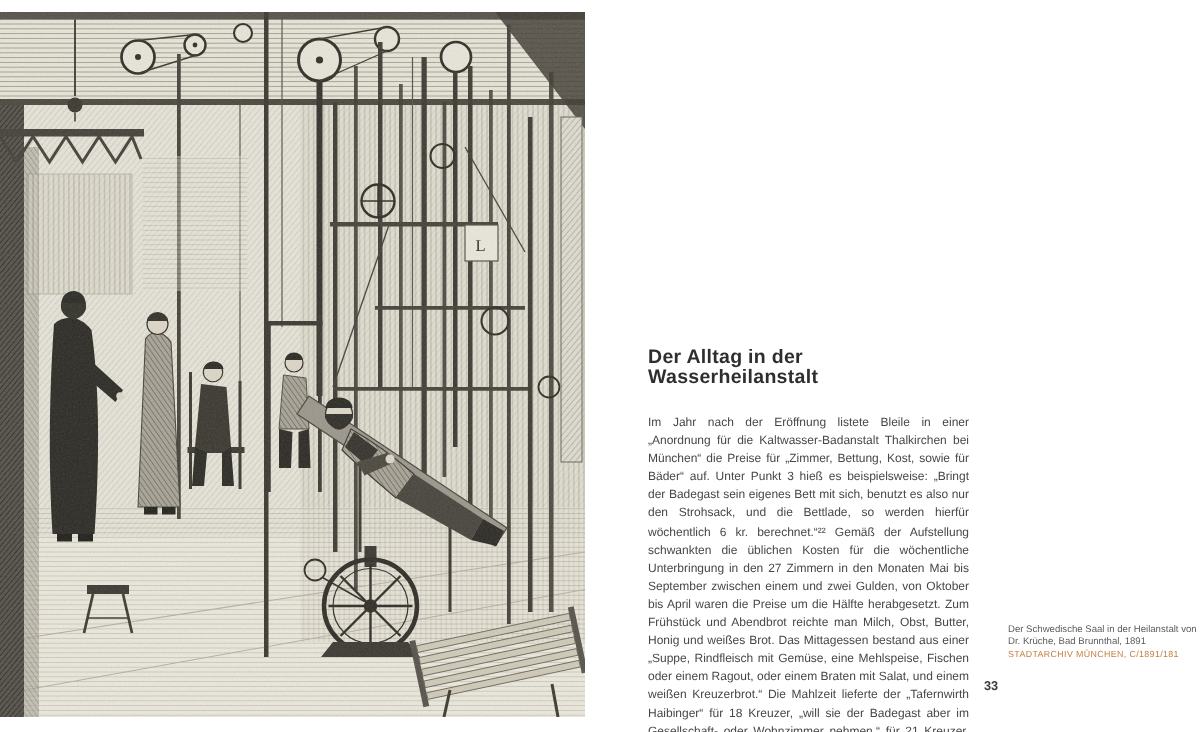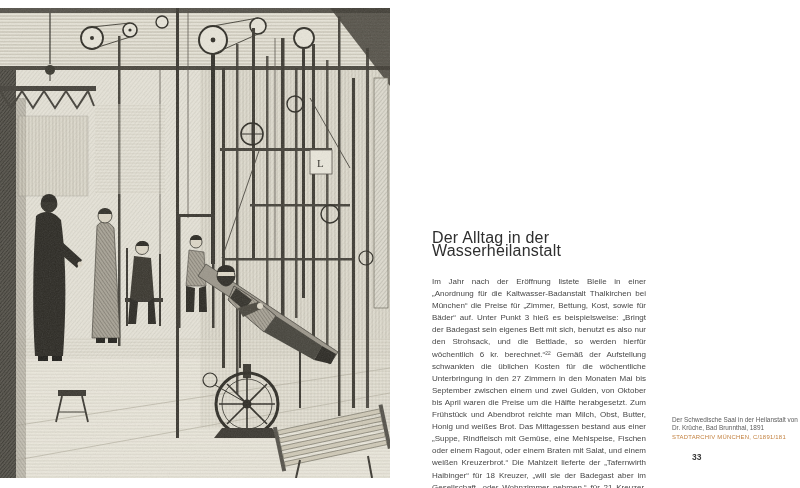--- a/index.html
+++ b/index.html
@@ -1,25 +1,25 @@
 <!DOCTYPE html>
 <html><head>
 <meta charset="utf-8">
 <style>
   html,body{margin:0;padding:0;background:#ffffff;}
   #canvas{position:relative;width:800px;height:488px;background:#ffffff;overflow:hidden;
           font-family:"Liberation Sans", sans-serif;}
   .plate{position:absolute;left:0;top:8px;width:390px;height:470px;}
   .plate svg{display:block;width:100%;height:100%;}
   .text-col{position:absolute;left:432px;top:231px;width:214px;}
-  .title{margin:0;font-size:16px;font-weight:400;letter-spacing:.2px;color:#2e2e2e;line-height:13px;}
+  .title{margin:0;font-size:13px;font-weight:700;letter-spacing:.2px;color:#2e2e2e;line-height:13px;}
   .bodytext{margin:19px 0 0 0;font-size:8px;line-height:12.1px;text-align:justify;color:#474747;}
   .caption{position:absolute;left:672px;top:416px;width:127px;font-size:6.4px;line-height:7.9px;color:#5c5c5c;}
   .credit{margin-top:2.5px;font-size:5.9px;letter-spacing:.25px;color:#c2803f;line-height:7px;}
-  .page-number{position:absolute;left:692px;top:452px;font-size:8.5px;font-weight:700;color:#3a3a3a;}
+  .page-number{position:absolute;left:656px;top:452px;font-size:8.5px;font-weight:700;color:#3a3a3a;}
 </style>
 </head>
 <body>
 
 <div id="canvas">
 
   <figure class="plate" style="margin:0;">
     <svg viewBox="0 0 390 470" preserveAspectRatio="none" xmlns="http://www.w3.org/2000/svg">
       <defs>
         <pattern id="pHatch" width="3" height="3" patternUnits="userSpaceOnUse" patternTransform="rotate(40)">

